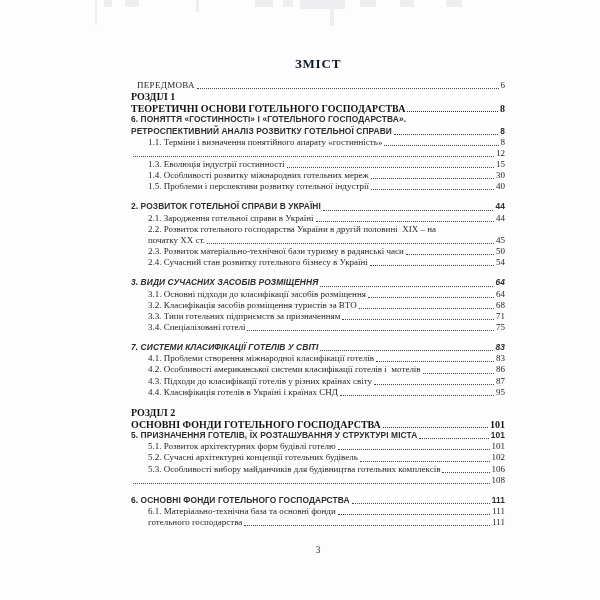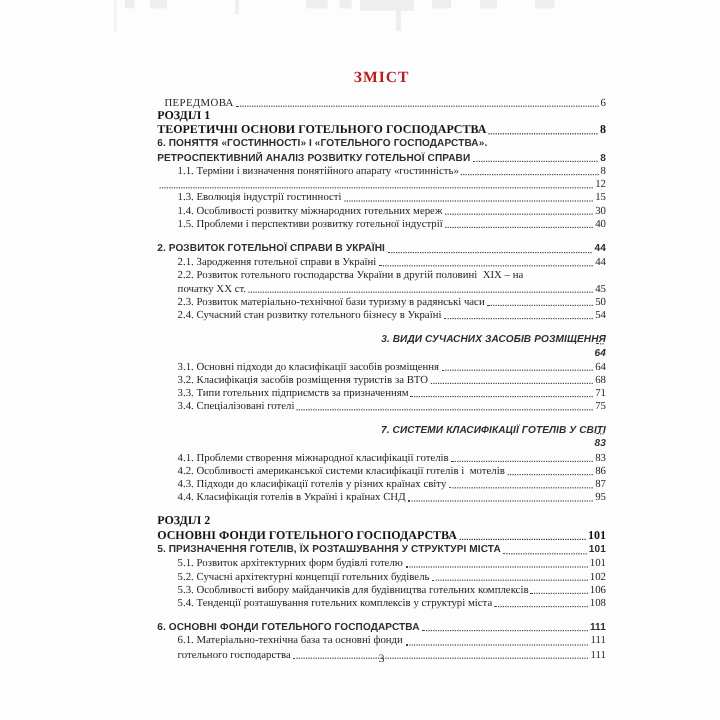--- a/index.html
+++ b/index.html
@@ -27,21 +27,21 @@
     position:absolute;
     left:131px; top:56px;
     width:374px;
   }
   .title {
     margin:0 0 8px 0;
     text-align:center;
     font-size:13px;
     font-weight:bold;
     letter-spacing:0.8px;
-    color:#b91c1c;
+    color:#0f172a;
   }
   .toc { width:100%; }
   .row {
     display:flex;
     line-height:11.15px;
     font-size:9px;
     color:#262626;
   }
   .row .label { white-space:pre-wrap; }
   .row .leader {
@@ -71,21 +71,21 @@
     color:#141414;
   }
   .row.part-title .leader::after { border-bottom:1.5px dotted #2d2d2d; }
   .row.section {
     font-family:"Liberation Sans", sans-serif;
     font-size:8.4px;
     font-weight:bold;
     letter-spacing:0.1px;
     color:#2e2e2e;
   }
-  .row.section.italic { font-style:italic;flex-direction:column; }
+  .row.section.italic { font-style:italic; }
   .row.sub .label, .row.cont .label { padding-left:17px; }
   .row.gap { margin-top:9px;align-items:flex-end; }
 
   .footer-page-number {
     position:absolute;
     left:131px; top:545px;
     width:374px;
     text-align:center;
     font-size:9.5px;
     color:#333;
@@ -258,21 +258,20 @@
           <span class="label">5.2. Сучасні архітектурні концепції готельних будівель</span>
           <span class="leader"></span>
           <span class="page-no">102</span>
         </div>
         <div class="row sub">
           <span class="label">5.3. Особливості вибору майданчиків для будівництва готельних комплексів</span>
           <span class="leader"></span>
           <span class="page-no">106</span>
         </div>
         <div class="row sub">
-          <span class="label">5.4. Тенденції розташування готельних комплексів у структурі міста</span>
           <span class="leader"></span>
           <span class="page-no">108</span>
         </div>
         <div class="row section gap">
           <span class="label">6. ОСНОВНІ ФОНДИ ГОТЕЛЬНОГО ГОСПОДАРСТВА</span>
           <span class="leader"></span>
           <span class="page-no">111</span>
         </div>
         <div class="row sub">
           <span class="label">6.1. Матеріально-технічна база та основні фонди</span>

